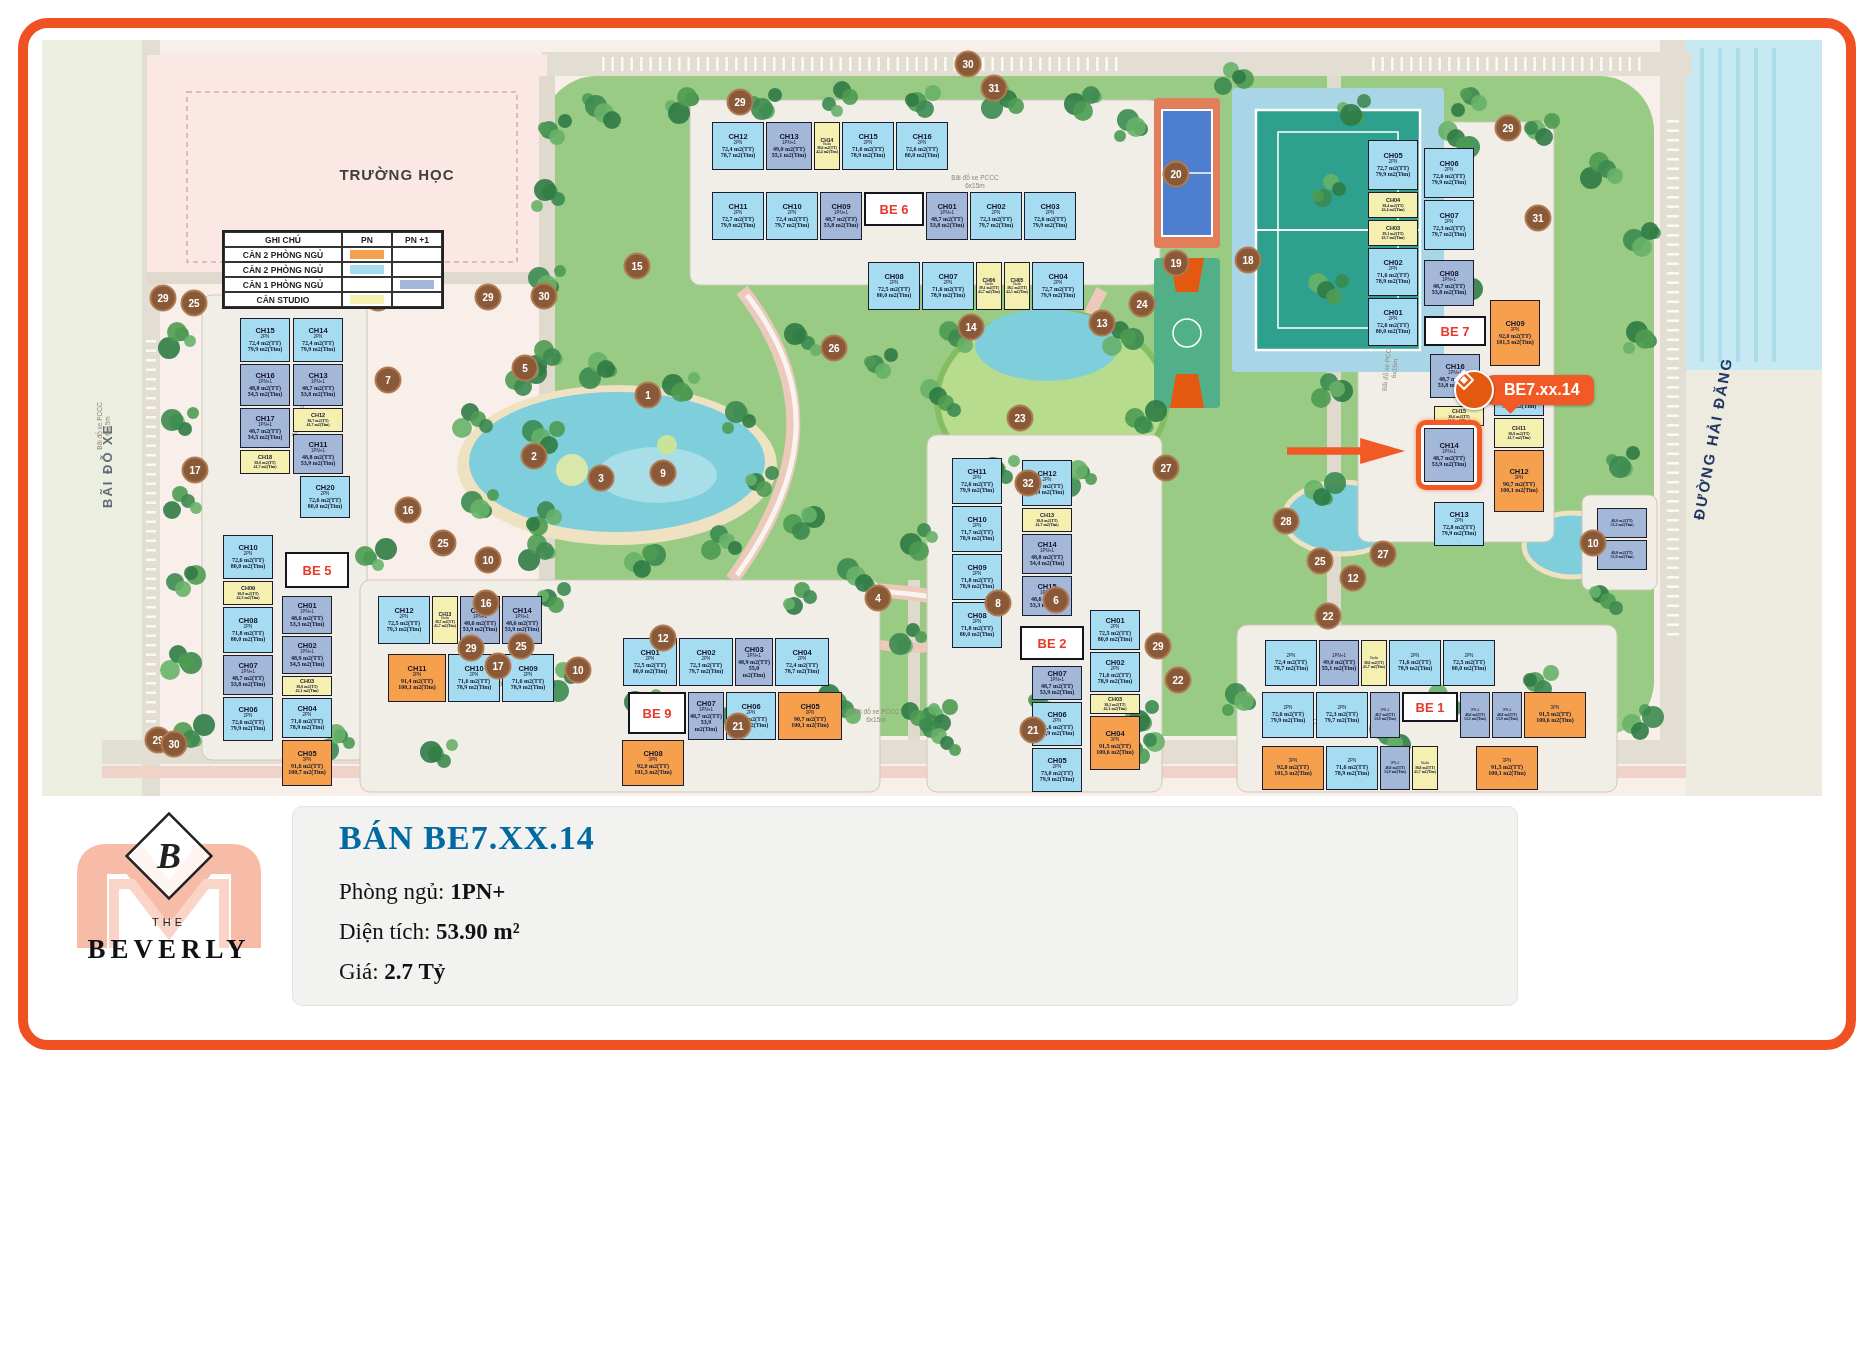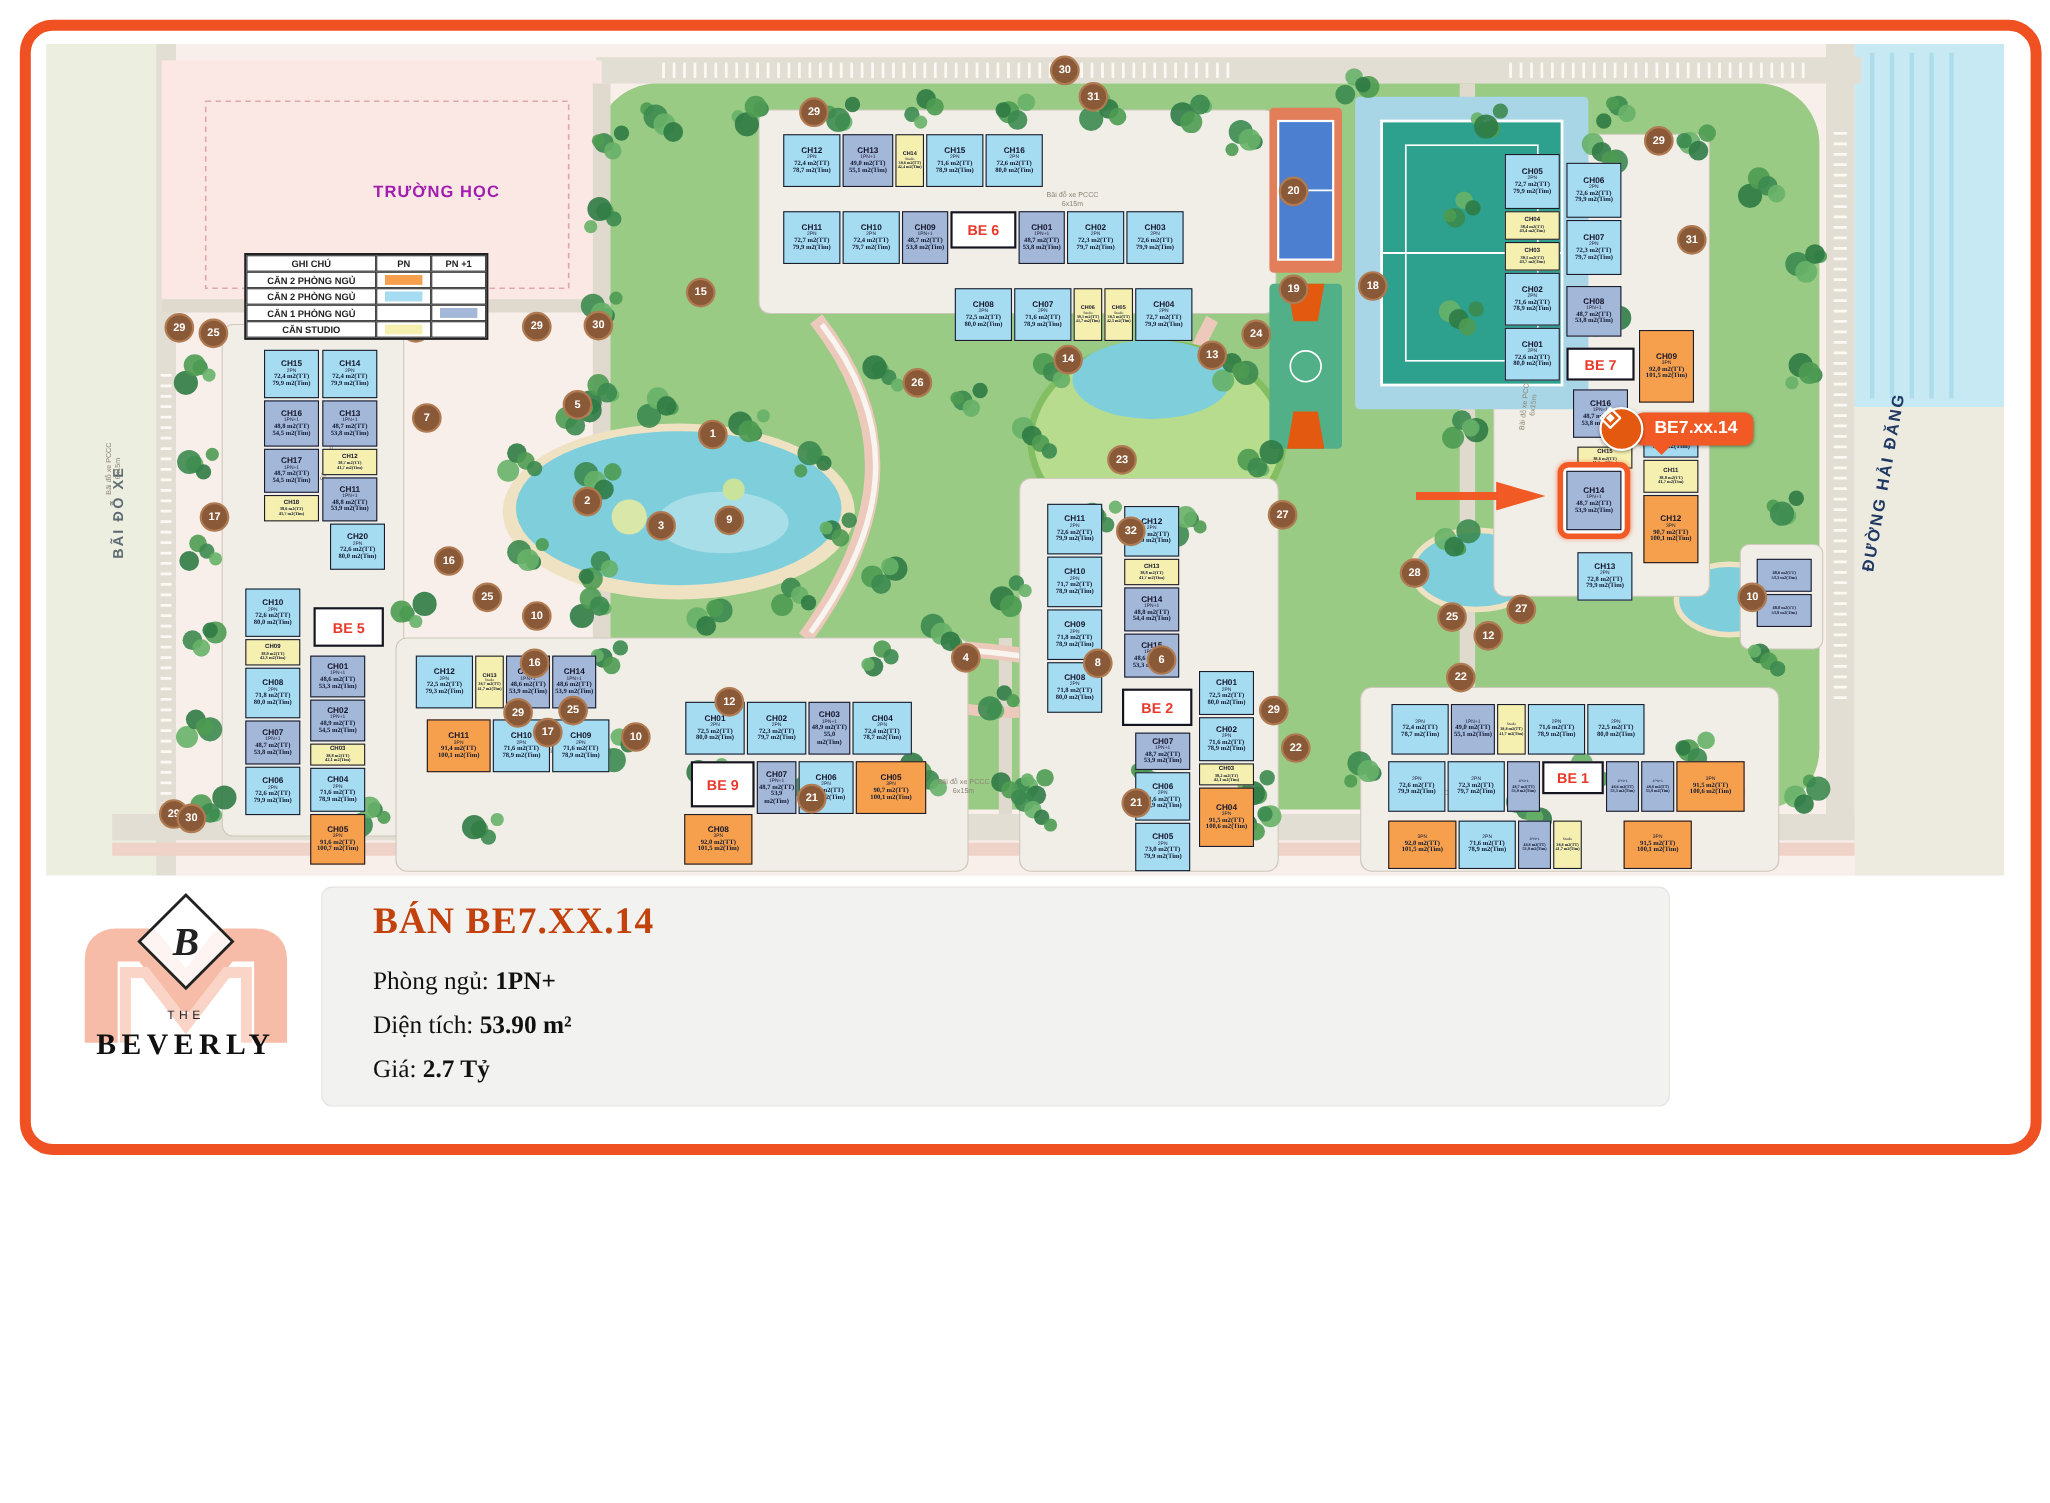--- a/index.html
+++ b/index.html
@@ -4,21 +4,21 @@
 <style>
   html,body{margin:0;padding:0;background:#fff;}
   .page{position:relative;width:1864px;height:1366px;background:#fff;overflow:hidden;
         font-family:"Liberation Sans",sans-serif;}
   .frame{position:absolute;left:18px;top:18px;width:1818px;height:1012px;
          border:10px solid #F05123;border-radius:30px;z-index:30;pointer-events:none;}
   
   .map{position:absolute;left:42px;top:40px;width:1780px;height:756px;background:#F9EFEA;overflow:hidden;}
   .map svg{position:absolute;left:0;top:0;}
   .school-label{position:absolute;left:250px;top:126px;width:210px;text-align:center;
-      font-weight:bold;font-size:15px;letter-spacing:1px;color:#a21caf;z-index:4;}
+      font-weight:bold;font-size:15px;letter-spacing:1px;color:#404040;z-index:4;}
   .street{position:absolute;z-index:4;white-space:nowrap;font-weight:bold;}
   .street.left{left:58px;top:468px;transform-origin:0 0;transform:rotate(-90deg);
       color:#5F6B74;font-size:13px;letter-spacing:2px;}
   .street.right{left:1648px;top:478px;transform-origin:0 0;transform:rotate(-80deg);
       color:#1F3864;font-size:15px;letter-spacing:2px;}
   .strip{position:absolute;display:flex;gap:2px;z-index:5;align-items:flex-start;}
   .strip.v{flex-direction:column;}
   .gapc{flex:0 0 auto;}
   .cell{box-sizing:border-box;border:1.5px solid #1c1c2a;display:flex;flex-direction:column;
         align-items:center;justify-content:center;text-align:center;line-height:1.06;
@@ -51,21 +51,21 @@
         margin-right:-8px;z-index:2;}
   .pill{background:#F15A24;color:#fff;font-weight:bold;font-size:16px;padding:6px 14px 6px 18px;
         border-radius:8px;box-shadow:0 1px 3px rgba(0,0,0,.35);position:relative;}
   .pill:after{content:"";position:absolute;left:18px;bottom:-6px;width:13px;height:13px;
         background:#F15A24;transform:rotate(45deg);}
   
   .logo{position:absolute;left:62px;top:798px;width:215px;height:215px;z-index:5;}
   .card{position:absolute;left:292px;top:806px;width:1224px;height:198px;background:#F2F2F0;
         border:1px solid #E5E3E0;border-radius:10px;z-index:5;}
   .title{position:absolute;left:46px;top:12px;font-family:"Liberation Serif",serif;
-        font-weight:bold;font-size:34px;color:#c2410c;letter-spacing:1px;}
+        font-weight:bold;font-size:34px;color:#0369a1;letter-spacing:1px;}
   .spec{position:absolute;left:46px;font-family:"Liberation Serif",serif;font-size:23px;color:#111;}
   .spec b{font-weight:bold;}
   .note{position:absolute;left:388px;top:76px;width:812px;height:38px;background:#fff;
         border-radius:6px;display:flex;align-items:center;padding:0 16px;
         font-family:"Liberation Serif",serif;font-size:20px;color:#111;box-sizing:border-box;}
 </style>
 </head>
 <body>
 
 <div class="page">

